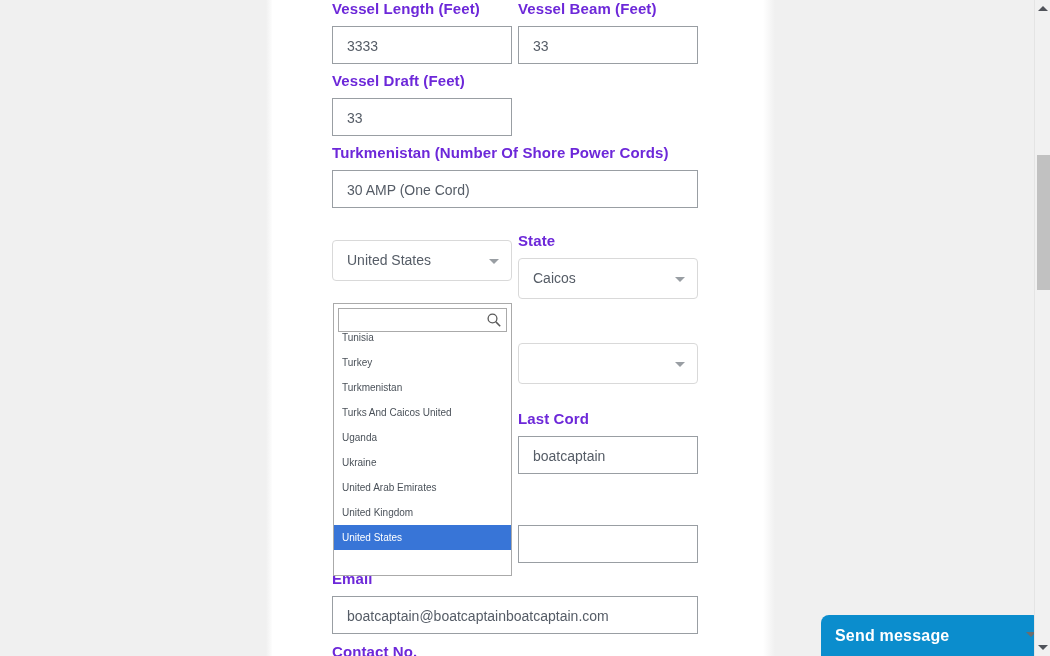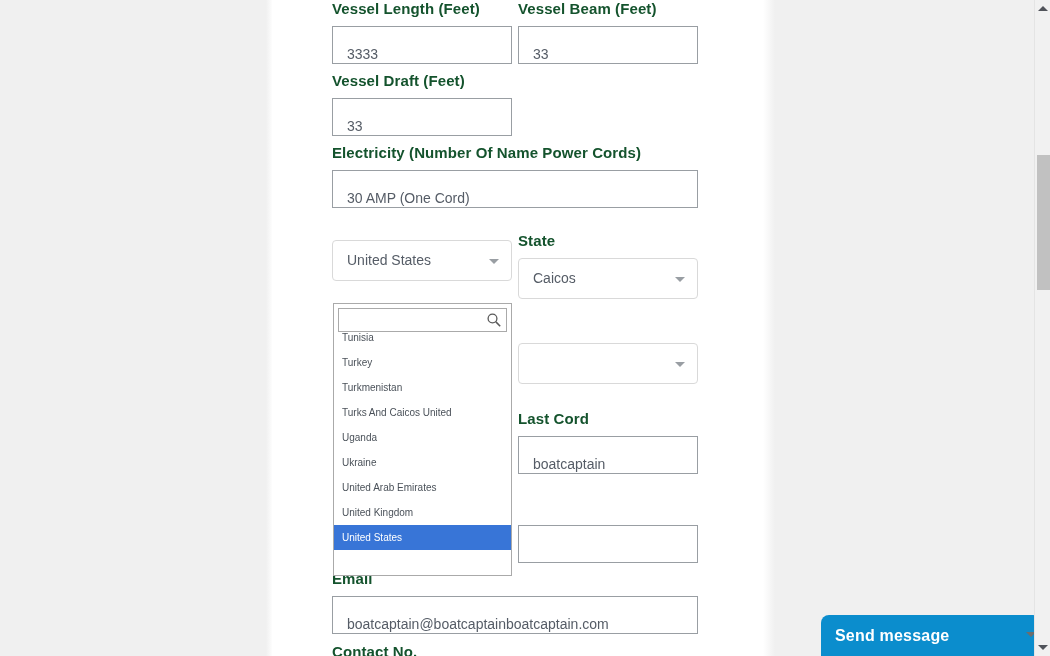--- a/index.html
+++ b/index.html
@@ -50,32 +50,32 @@
     position: absolute;
     left: 332px;
     top: 0;
     width: 380px;
     height: 656px;
   }
 
   .field-label {
     font-size: 15px;
     font-weight: bold;
-    color: #14532d;
+    color: #6d28d9;
     letter-spacing: 0.1px;
     line-height: 18px;
   }
 
   .text-input {
     border: 1px solid #999ea3;
     background: #ffffff;
     font-family: "Liberation Sans", sans-serif;
     font-size: 14px;
     color: #555c66;
-    padding: 8px 14px;
+    padding: 0 14px;
     height: 38px;
     line-height: 38px;
     display: block;
     overflow: hidden;
     white-space: nowrap;
   }
 
   .select-box {
     border: 1px solid #d9d9d9;
     border-radius: 4px;
@@ -226,21 +226,21 @@
     <div class="field-label">Vessel Beam (Feet)</div>
     <div class="text-input" style="margin-top:8px; width:180px;">33</div>
   </div>
 
   <div class="abs" style="left:0px; top:72px; width:180px;">
     <div class="field-label">Vessel Draft (Feet)</div>
     <div class="text-input" style="margin-top:8px; width:180px;">33</div>
   </div>
 
   <div class="abs" style="left:0px; top:144px; width:366px;">
-    <div class="field-label">Electricity (Number Of Name Power Cords)</div>
+    <div class="field-label">Turkmenistan (Number Of Shore Power Cords)</div>
     <div class="text-input" style="margin-top:8px; width:366px;">30 AMP (One Cord)</div>
   </div>
 
   <div class="abs" style="left:0px; top:232px; width:180px;">
     <div class="select-box" style="margin-top:8px; width:180px;">
       <span>United States</span>
       <span class="select-arrow"></span>
     </div>
   </div>
 

